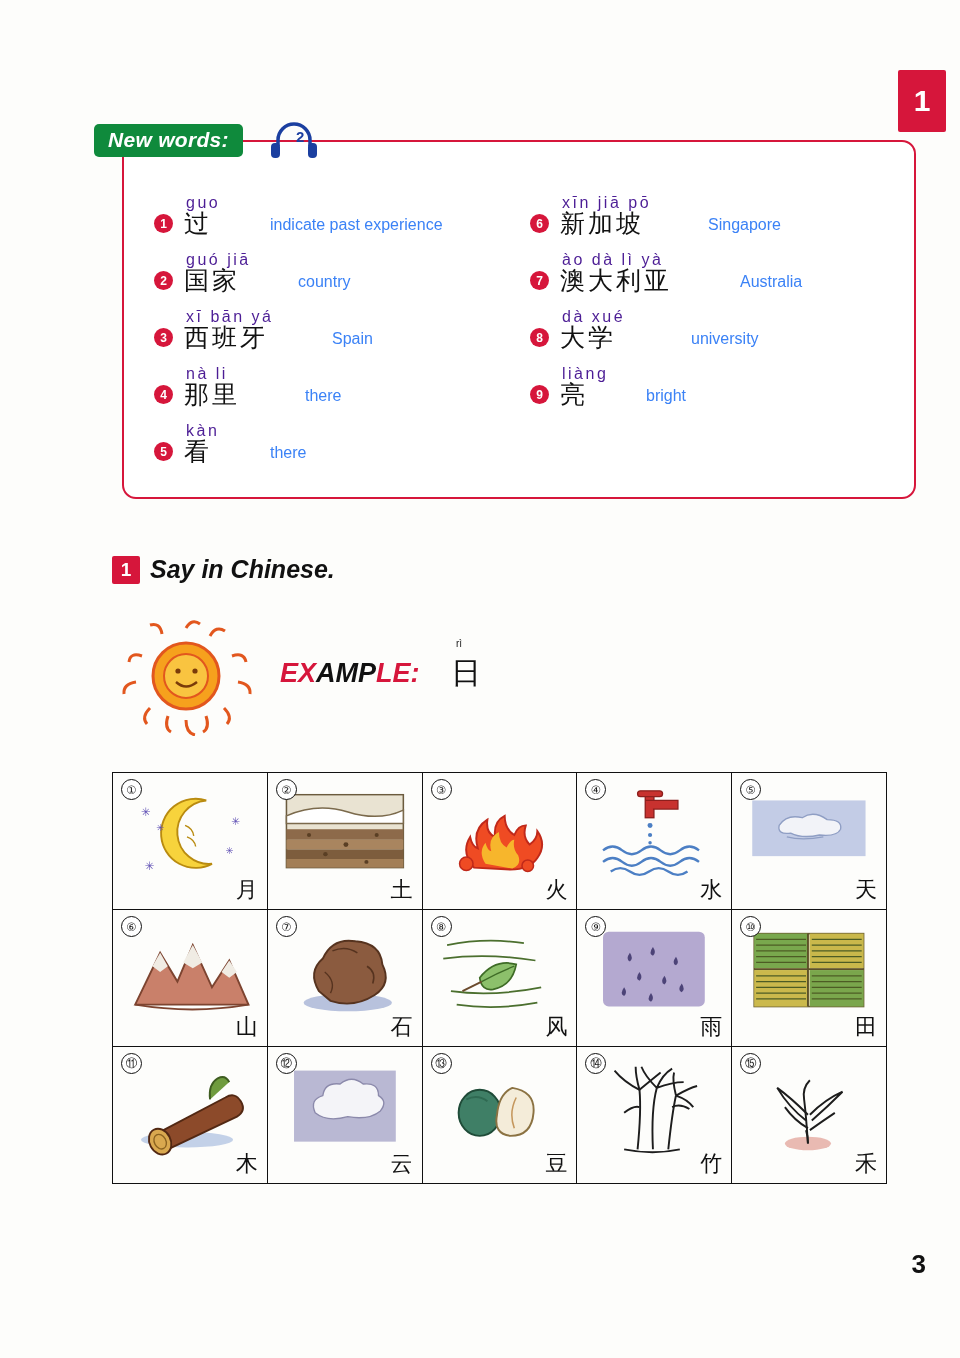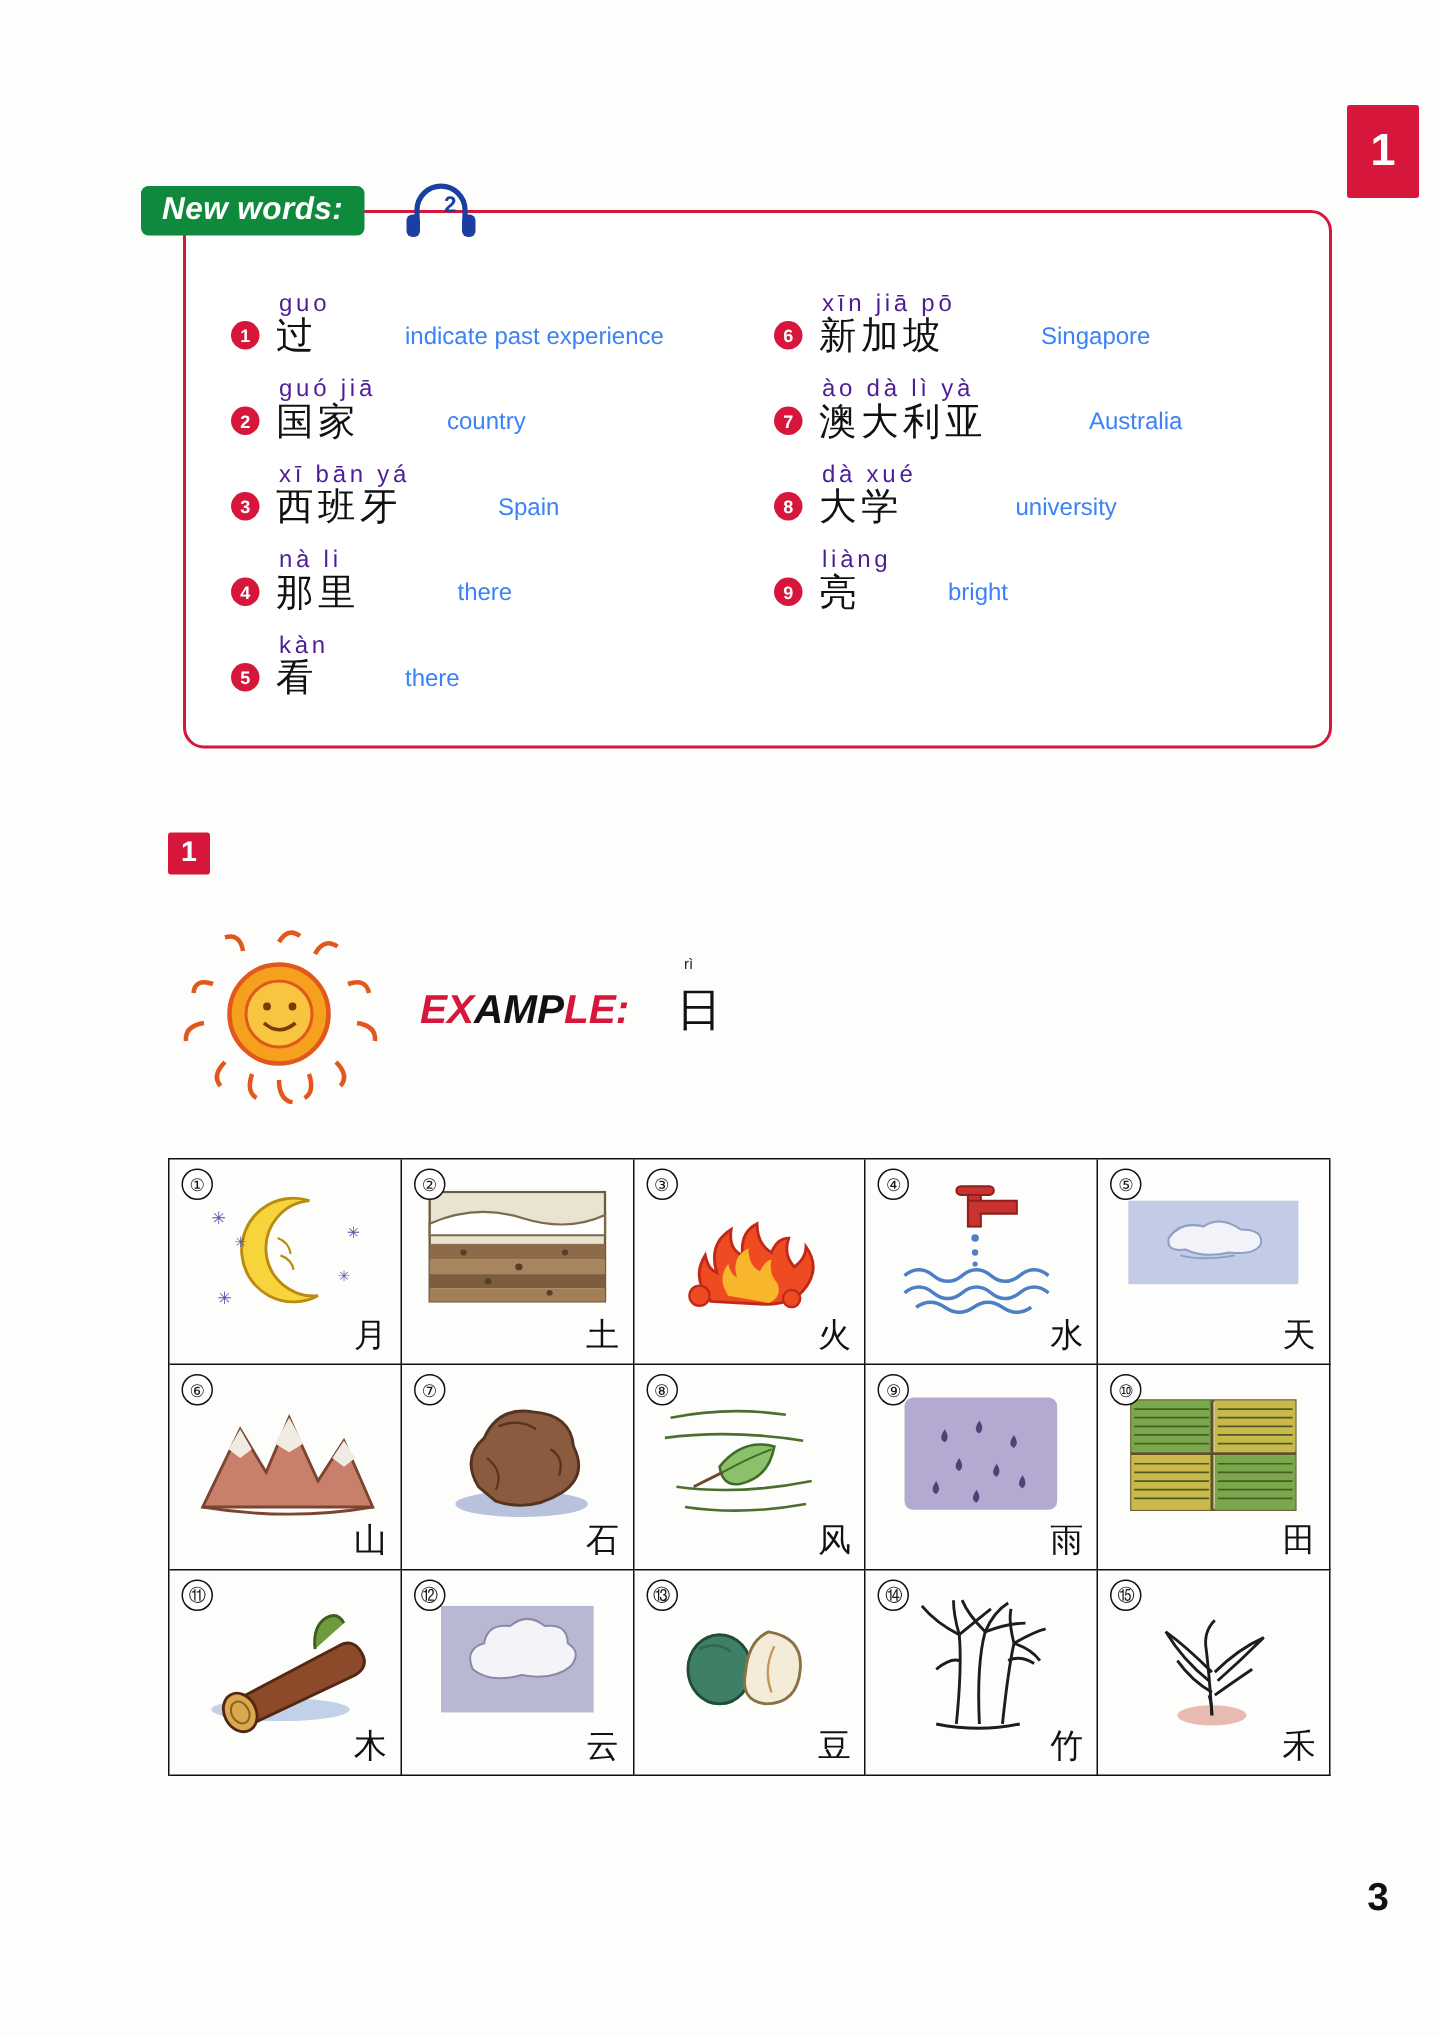--- a/index.html
+++ b/index.html
@@ -41,20 +41,21 @@
   
   .words-box {
     position: absolute;
     left: 122px;
     top: 140px;
     width: 762px;
     height: 355px;
     border: 2.5px solid #d6163b;
     border-radius: 14px;
     background: #ffffff;
+    padding-left: 28px;
   }
   .words-title {
     position: absolute;
     left: -30px;
     top: -18px;
     background: #0f8a3c;
     color: #ffffff;
     font-size: 21px;
     font-weight: bold;
     font-style: italic;
@@ -341,20 +342,21 @@
           <div class="hanzi">亮</div>
           <div class="meaning" style="left:78px">bright</div>
         </div>
 
       </div>
     </div>
   </div>
 
   <div class="ex-head">
     <div class="ex-num">1</div>
+    <div class="ex-title">Say in Chinese.</div>
   </div>
 
   <div class="example-area">
     <div class="sun">
       <svg width="136" height="120" viewBox="0 0 136 120">
         <g stroke="#e2571e" stroke-width="3" fill="none">
           <path d="M68 12 q6 -10 14 -4"></path>
             <path d="M44 18 q-2 -12 -12 -9"></path>
           <path d="M92 20 q6 -11 15 -5"></path>
             <path d="M24 40 q-12 -4 -13 6"></path>

